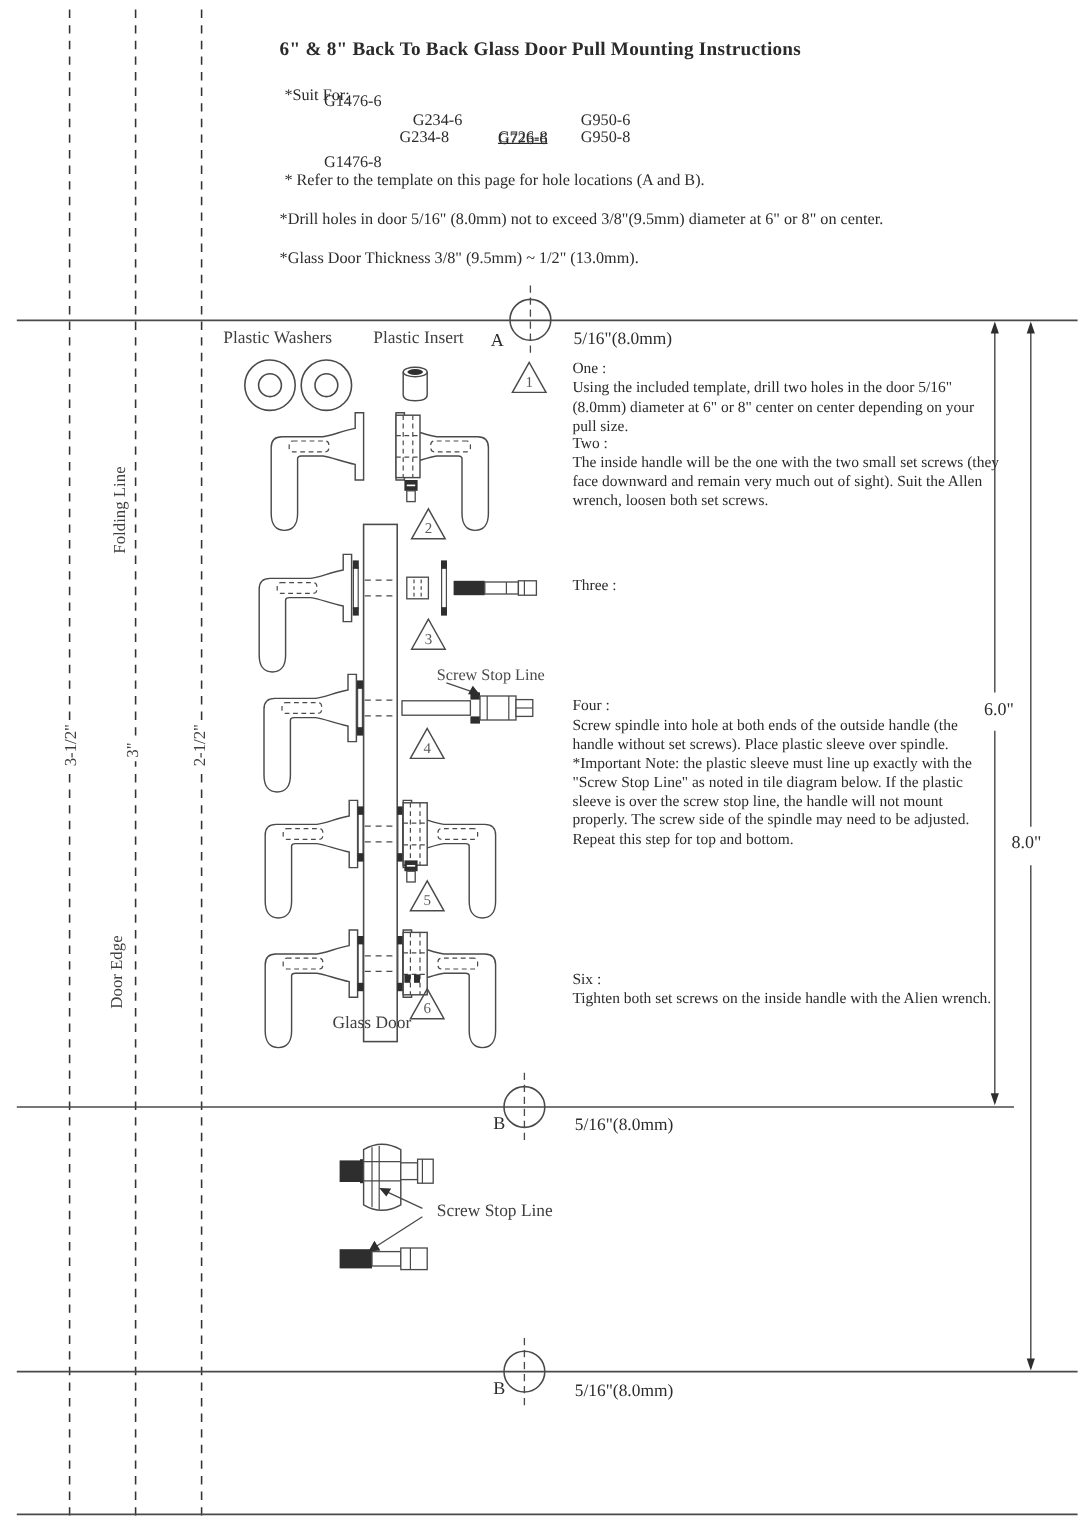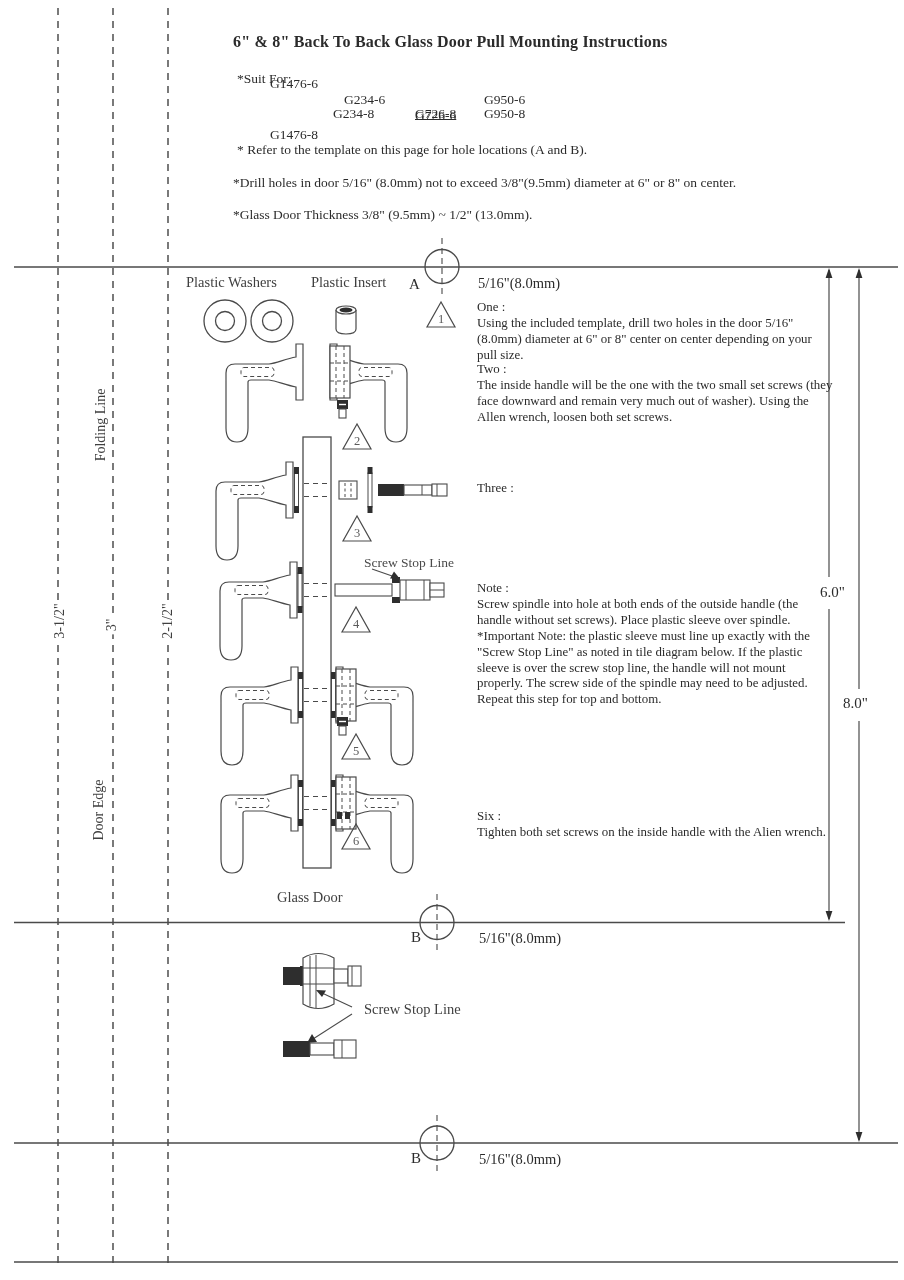--- a/index.html
+++ b/index.html
@@ -250,21 +250,21 @@
 <div class="lbl diag" style="left:186px;top:274px;">Plastic Washers</div>
 <div class="lbl diag" style="left:311px;top:274px;">Plastic Insert</div>
 <div class="lbl ab" style="left:409px;top:276px;">A</div>
 <div class="lbl holesize" style="left:478px;top:275px;">5/16"(8.0mm)</div>
 
 <div class="lbl" style="left:364px;top:555px;font-size:13.5px;color:#4a4a4a;">Screw Stop Line</div>
 
 <div class="lbl dimlbl" style="left:817px;top:584px;">6.0"</div>
 <div class="lbl dimlbl" style="left:840px;top:695px;">8.0"</div>
 
-<div class="lbl diag" style="left:277px;top:889px;text-align:center;">Glass Door</div>
+<div class="lbl diag" style="left:277px;top:845px;text-align:center;">Glass Door</div>
 <div class="lbl ab" style="left:411px;top:929px;">B</div>
 <div class="lbl holesize" style="left:479px;top:930px;">5/16"(8.0mm)</div>
 
 <div class="lbl diag" style="left:364px;top:1001px;">Screw Stop Line</div>
 
 <div class="lbl ab" style="left:411px;top:1150px;">B</div>
 <div class="lbl holesize" style="left:479px;top:1151px;">5/16"(8.0mm)</div>
 
 <span class="marker" style="left:441px;top:319px;">1</span>
 <span class="marker" style="left:357px;top:441px;">2</span>
@@ -272,27 +272,27 @@
 <span class="marker" style="left:356px;top:624px;">4</span>
 <span class="marker" style="left:356px;top:751px;">5</span>
 <span class="marker" style="left:356px;top:841px;">6</span>
 
 <div class="steps-col" style="top:300px;">
   <div class="step-name">One :</div>
   <div class="step-text">Using the included template, drill two holes in the door 5/16" (8.0mm) diameter at 6" or 8" center on center depending on your pull size.</div>
 </div>
 <div class="steps-col" style="top:362px;">
   <div class="step-name">Two :</div>
-  <div class="step-text">The inside handle will be the one with the two small set screws (they face downward and remain very much out of washer). Using the Allen wrench, loosen both set screws.</div>
+  <div class="step-text">The inside handle will be the one with the two small set screws (they face downward and remain very much out of sight). Suit the Allen wrench, loosen both set screws.</div>
 </div>
 <div class="steps-col" style="top:481px;">
   <div class="step-name">Three :</div>
 </div>
 <div class="steps-col" style="top:581px;">
-  <div class="step-name">Note :</div>
+  <div class="step-name">Four :</div>
   <div class="step-text">Screw spindle into hole at both ends of the outside handle (the handle without set screws). Place plastic sleeve over spindle. *Important Note: the plastic sleeve must line up exactly with the "Screw Stop Line" as noted in tile diagram below. If the plastic sleeve is over the screw stop line, the handle will not mount properly. The screw side of the spindle may need to be adjusted. Repeat this step for top and bottom.</div>
 </div>
 <div class="steps-col" style="top:744px;">
 </div>
 <div class="steps-col" style="top:809px;">
   <div class="step-name">Six :</div>
   <div class="step-text">Tighten both set screws on the inside handle with the Alien wrench.</div>
 </div>
 
 </body></html>

